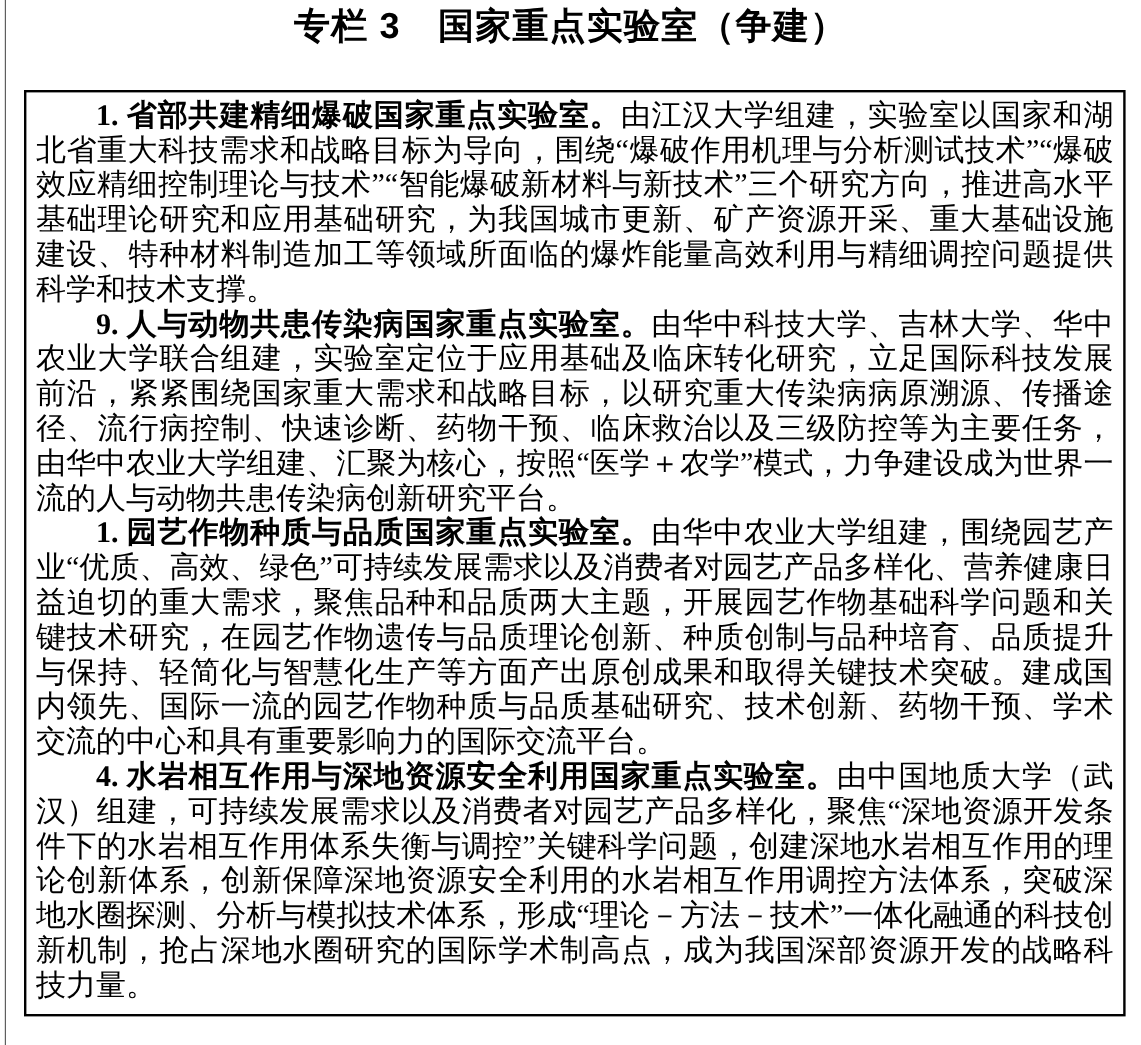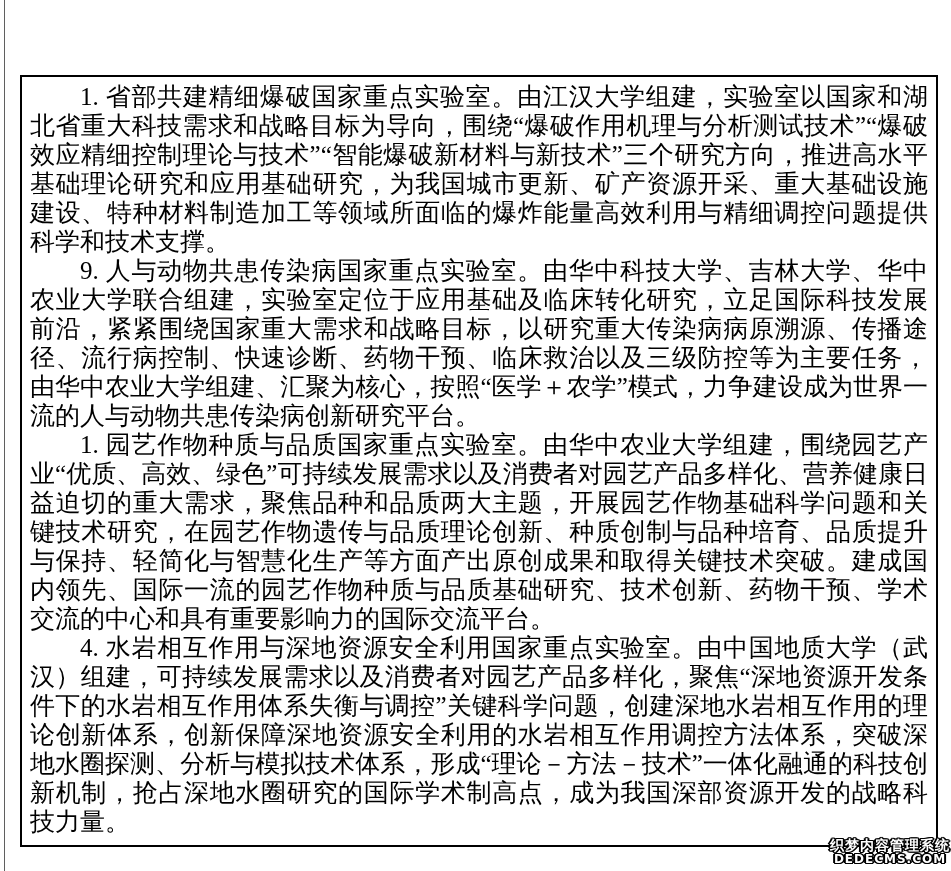--- a/index.html
+++ b/index.html
@@ -49,21 +49,21 @@
   }
   .box p {
     margin: 0;
     font-size: 25px;
     line-height: 29px;
     text-align: justify;
     text-indent: 2em;
     word-break: break-all;
   }
   .box p .lead {
-    font-weight: normal;
+    font-weight: bold;
   }
   .watermark {
     position: absolute;
     right: 1px;
     bottom: 4px;
     text-align: center;
     font-family: "DejaVu Sans", sans-serif;
     font-weight: bold;
     color: #ffffff;
     line-height: 1.15;
@@ -76,25 +76,22 @@
   }
   .watermark .wm1 { font-size: 14px; letter-spacing: 1px; }
   .watermark .wm2 { font-size: 12px; letter-spacing: 1px; }
 </style>
 </head>
 <body>
 
 <div class="page">
   <div class="edge-line"></div>
 
+  <h1 class="title">专栏 3　国家重点实验室（争建）</h1>
 
   <div class="box">
     <p><span class="lead">1. 省部共建精细爆破国家重点实验室。</span><span>由江汉大学组建，实验室以国家和湖北省重大科技需求和战略目标为导向，围绕“爆破作用机理与分析测试技术”“爆破效应精细控制理论与技术”“智能爆破新材料与新技术”三个研究方向，推进高水平基础理论研究和应用基础研究，为我国城市更新、矿产资源开采、重大基础设施建设、特种材料制造加工等领域所面临的爆炸能量高效利用与精细调控问题提供科学和技术支撑。</span></p>
     <p><span class="lead">9. 人与动物共患传染病国家重点实验室。</span><span>由华中科技大学、吉林大学、华中农业大学联合组建，实验室定位于应用基础及临床转化研究，立足国际科技发展前沿，紧紧围绕国家重大需求和战略目标，以研究重大传染病病原溯源、传播途径、流行病控制、快速诊断、药物干预、临床救治以及三级防控等为主要任务，由华中农业大学组建、汇聚为核心，按照“医学＋农学”模式，力争建设成为世界一流的人与动物共患传染病创新研究平台。</span></p>
     <p><span class="lead">1. 园艺作物种质与品质国家重点实验室。</span><span>由华中农业大学组建，围绕园艺产业“优质、高效、绿色”可持续发展需求以及消费者对园艺产品多样化、营养健康日益迫切的重大需求，聚焦品种和品质两大主题，开展园艺作物基础科学问题和关键技术研究，在园艺作物遗传与品质理论创新、种质创制与品种培育、品质提升与保持、轻简化与智慧化生产等方面产出原创成果和取得关键技术突破。建成国内领先、国际一流的园艺作物种质与品质基础研究、技术创新、药物干预、学术交流的中心和具有重要影响力的国际交流平台。</span></p>
     <p><span class="lead">4. 水岩相互作用与深地资源安全利用国家重点实验室。</span><span>由中国地质大学（武汉）组建，可持续发展需求以及消费者对园艺产品多样化，聚焦“深地资源开发条件下的水岩相互作用体系失衡与调控”关键科学问题，创建深地水岩相互作用的理论创新体系，创新保障深地资源安全利用的水岩相互作用调控方法体系，突破深地水圈探测、分析与模拟技术体系，形成“理论－方法－技术”一体化融通的科技创新机制，抢占深地水圈研究的国际学术制高点，成为我国深部资源开发的战略科技力量。</span></p>
   </div>
 
-  <div class="watermark">
-    <div class="wm1">织梦内容管理系统</div>
-    <div class="wm2">DEDECMS.COM</div>
-  </div>
 </div>
 
 </body></html>

